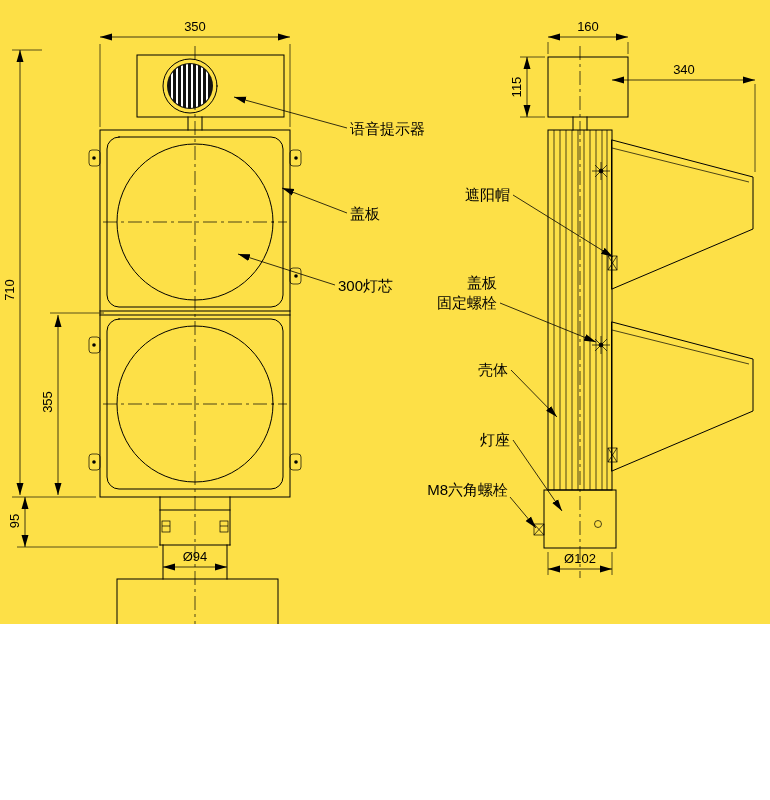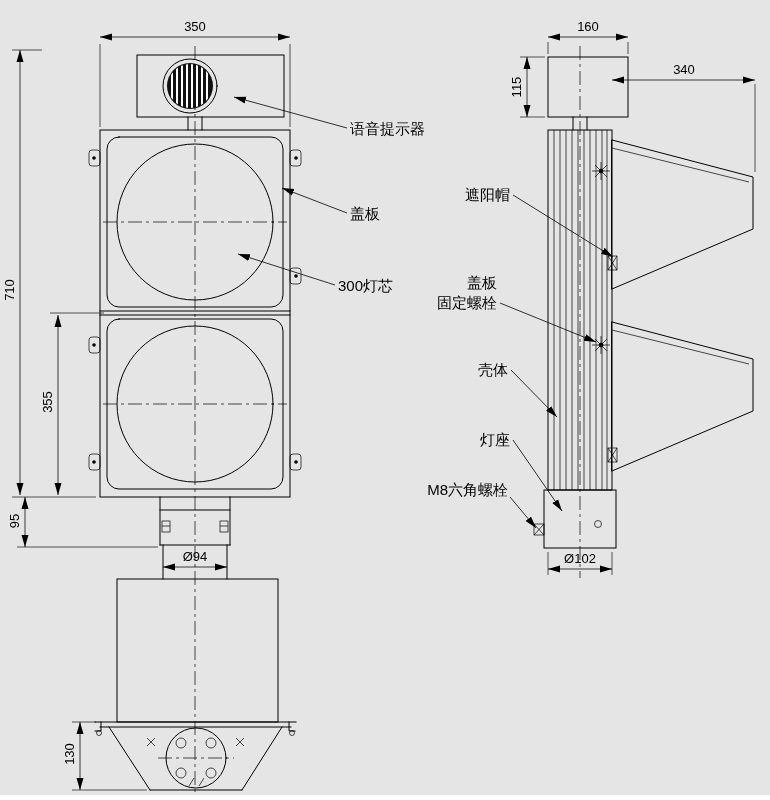--- a/index.html
+++ b/index.html
@@ -1,16 +1,16 @@
 <!DOCTYPE html>
 <html><head>
 <meta charset="utf-8">
 <style>
   html,body{margin:0;padding:0;background:#fff;}
-  .sheet{position:relative;width:770px;height:795px;background:#e5e5e5;overflow:hidden;}
+  .sheet{position:relative;width:770px;height:624px;background:#fde047;overflow:hidden;}
   svg{position:absolute;left:0;top:0;}
   .ln{stroke:#000;stroke-width:1;fill:none;stroke-linecap:square;}
   .thin{stroke:#000;stroke-width:0.7;fill:none;}
   .cl{stroke:#000;stroke-width:0.7;fill:none;stroke-dasharray:14 4 3 4;}
   .dim{stroke:#000;stroke-width:0.75;fill:none;}
   .ext{stroke:#000;stroke-width:0.65;fill:none;}
   .ldr{stroke:#000;stroke-width:0.8;fill:none;}
   text{font-family:"Liberation Sans","DejaVu Sans",sans-serif;font-size:13px;fill:#000;}
   text.cjk{font-size:15px;}
 </style>

